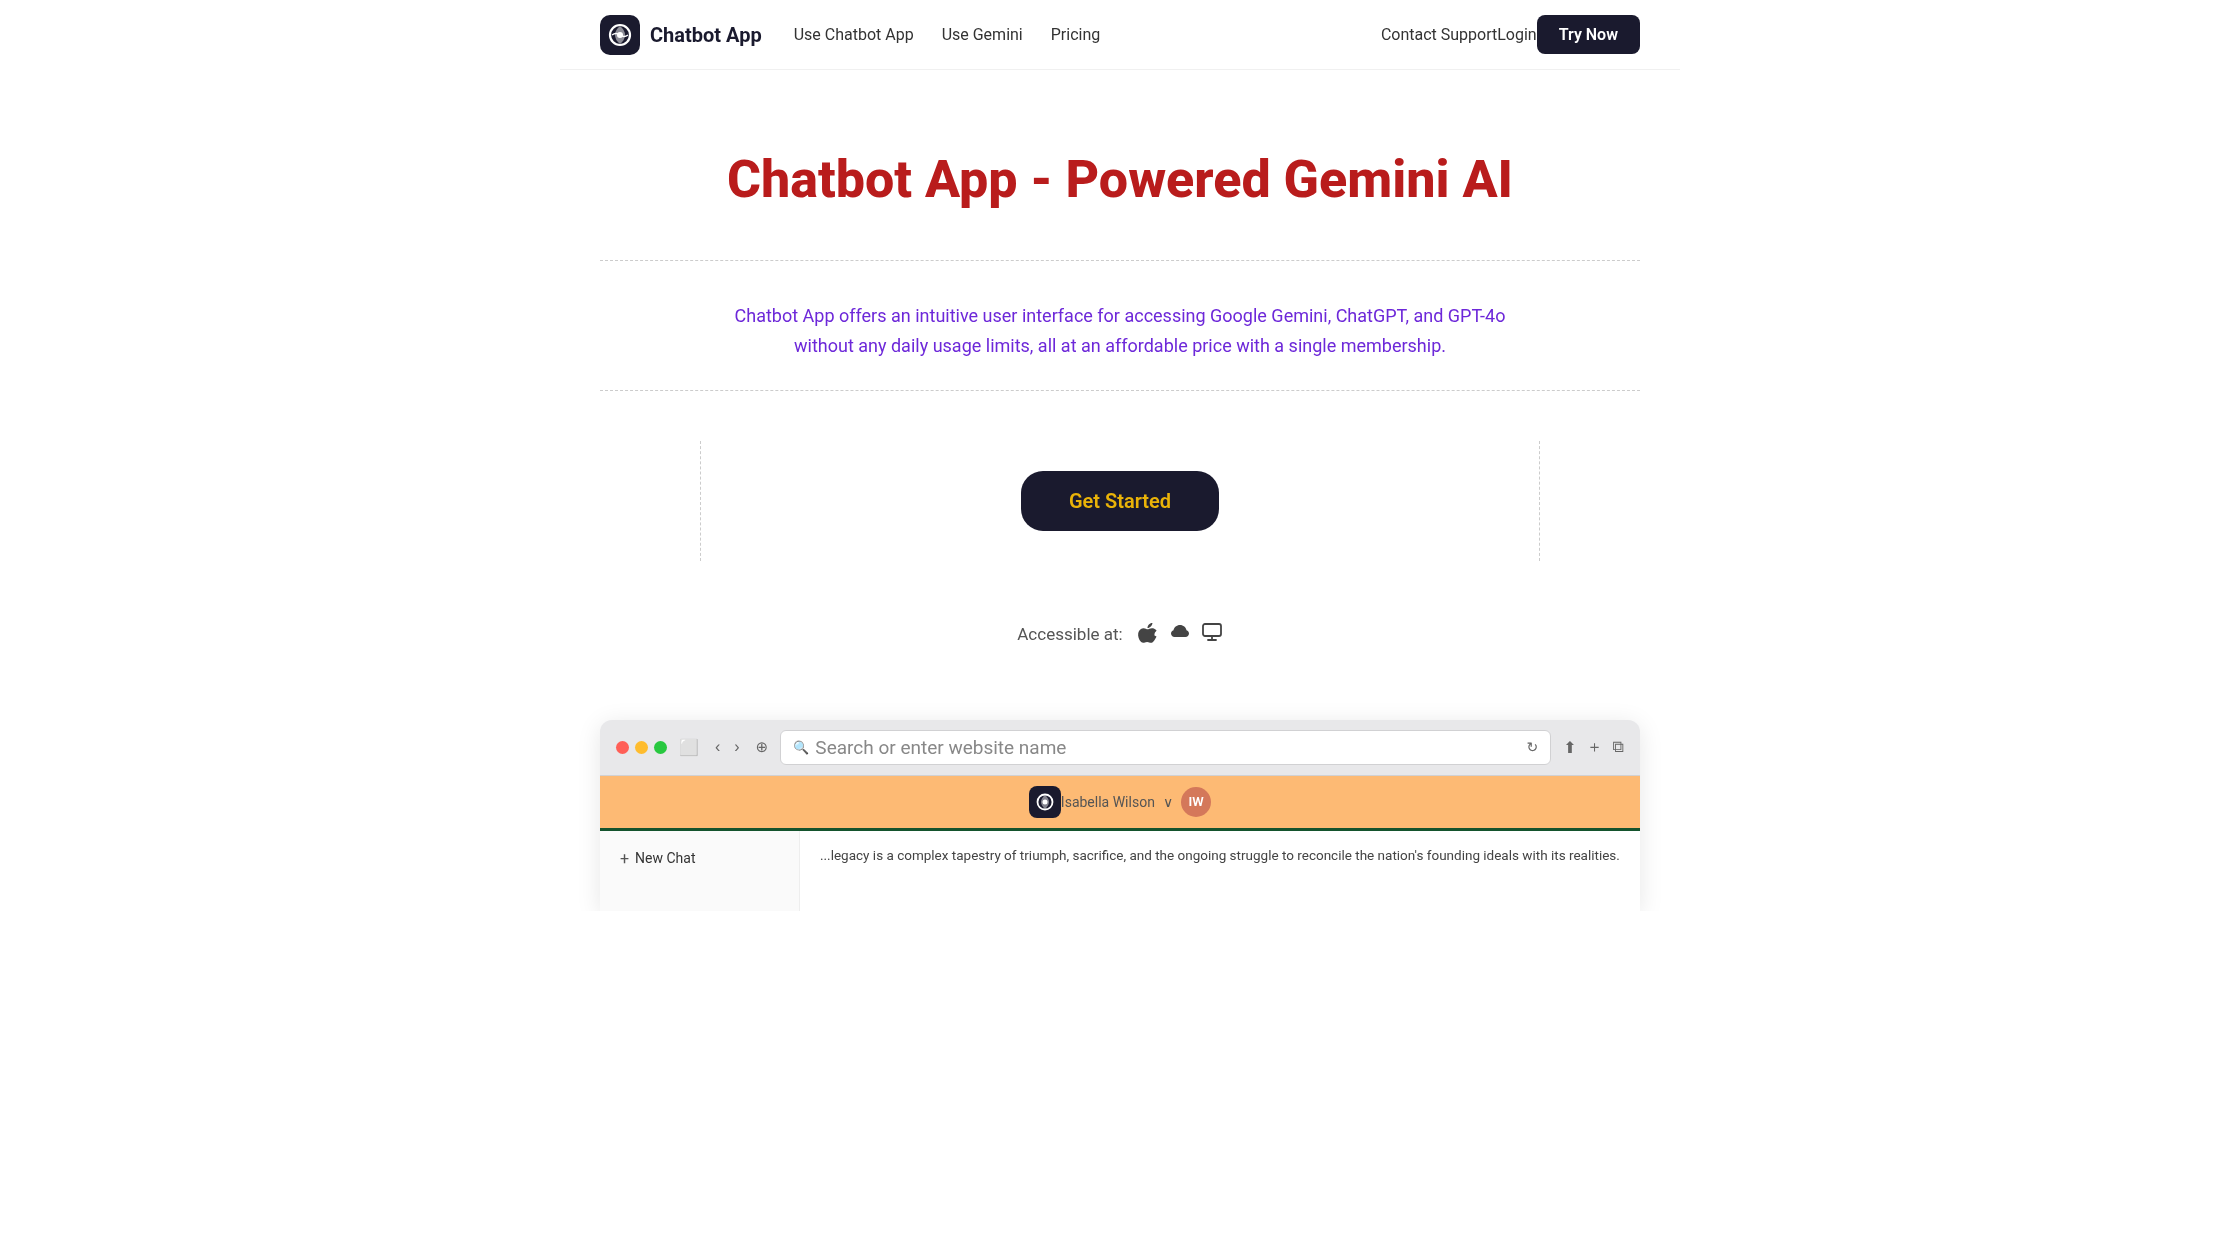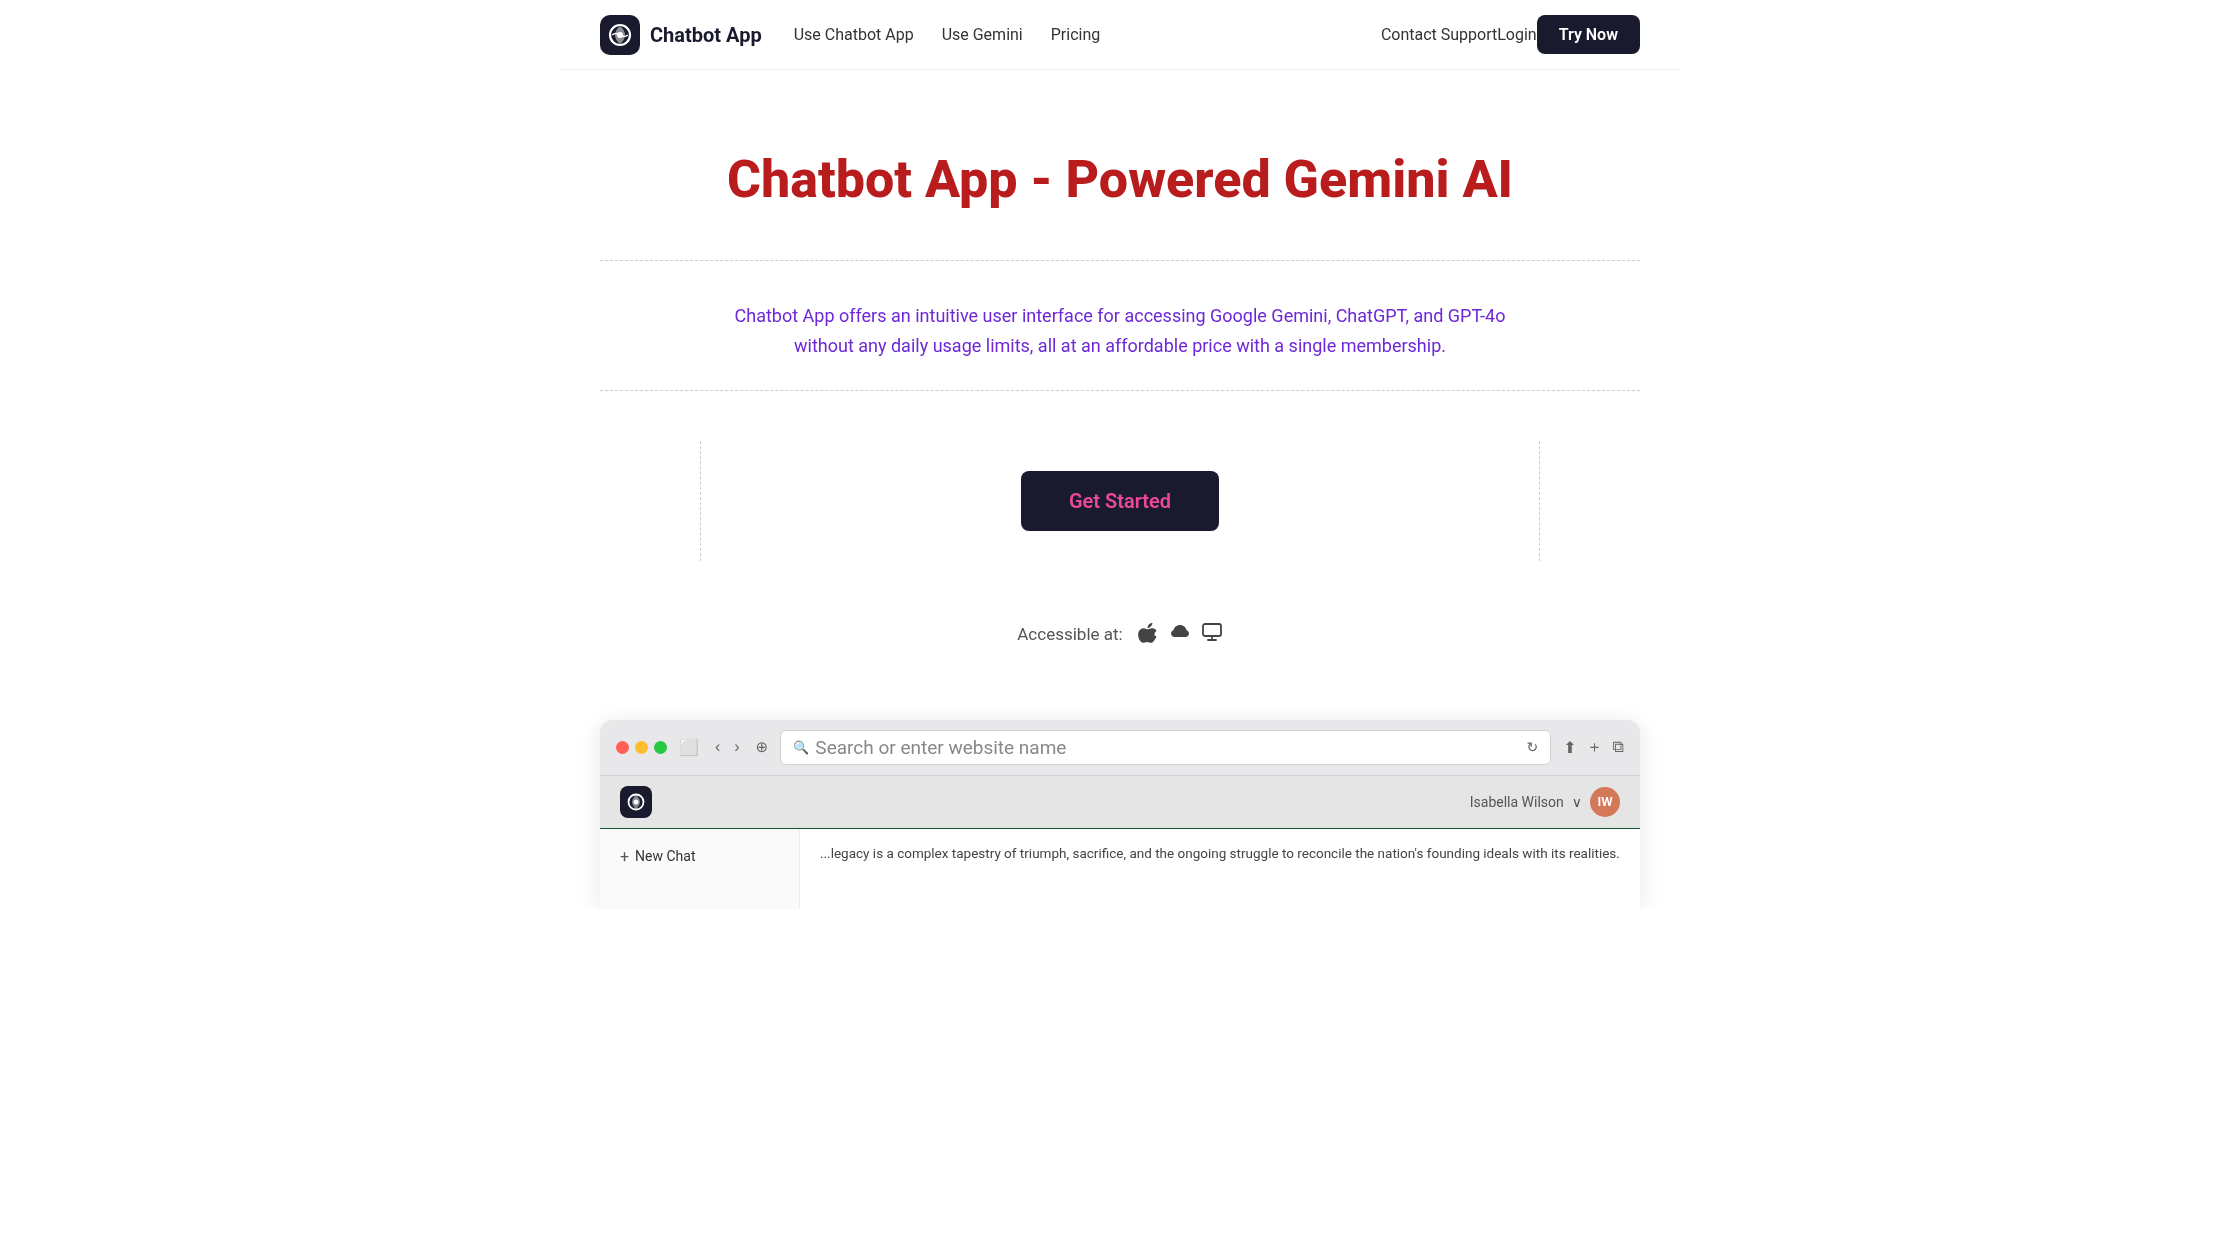--- a/index.html
+++ b/index.html
@@ -148,23 +148,23 @@
     }
 
     .hero-divider2 {
       border: none;
       border-top: 1.5px dashed #ccc;
       margin: 0 0 50px 0;
     }
 
     .get-started-btn {
       background: #1a1a2e;
-      color: #ec4899;
-      border: none;
-      border-radius: 8px;
+      color: #eab308;
+      border: none;
+      border-radius: 22px;
       padding: 18px 48px;
       font-size: 20px;
       font-weight: 600;
       cursor: pointer;
       font-family: inherit;
       display: inline-block;
     }
 
     .cta-wrapper {
       display: flex;
@@ -313,24 +313,24 @@
     
     .inner-app {
       background: #fff;
       display: flex;
       flex-direction: column;
     }
 
     .inner-app-topbar {
       display: flex;
       align-items: center;
-      justify-content: space-between;
+      justify-content: center;
       padding: 10px 20px;
-      background: #e5e5e5;
-      border-bottom: 1px solid #14532d;
+      background: #fdba74;
+      border-bottom: 3px solid #14532d;
     }
 
     .inner-logo-icon {
       width: 32px;
       height: 32px;
       background: #1a1a2e;
       border-radius: 8px;
       display: flex;
       align-items: center;
       justify-content: center;

